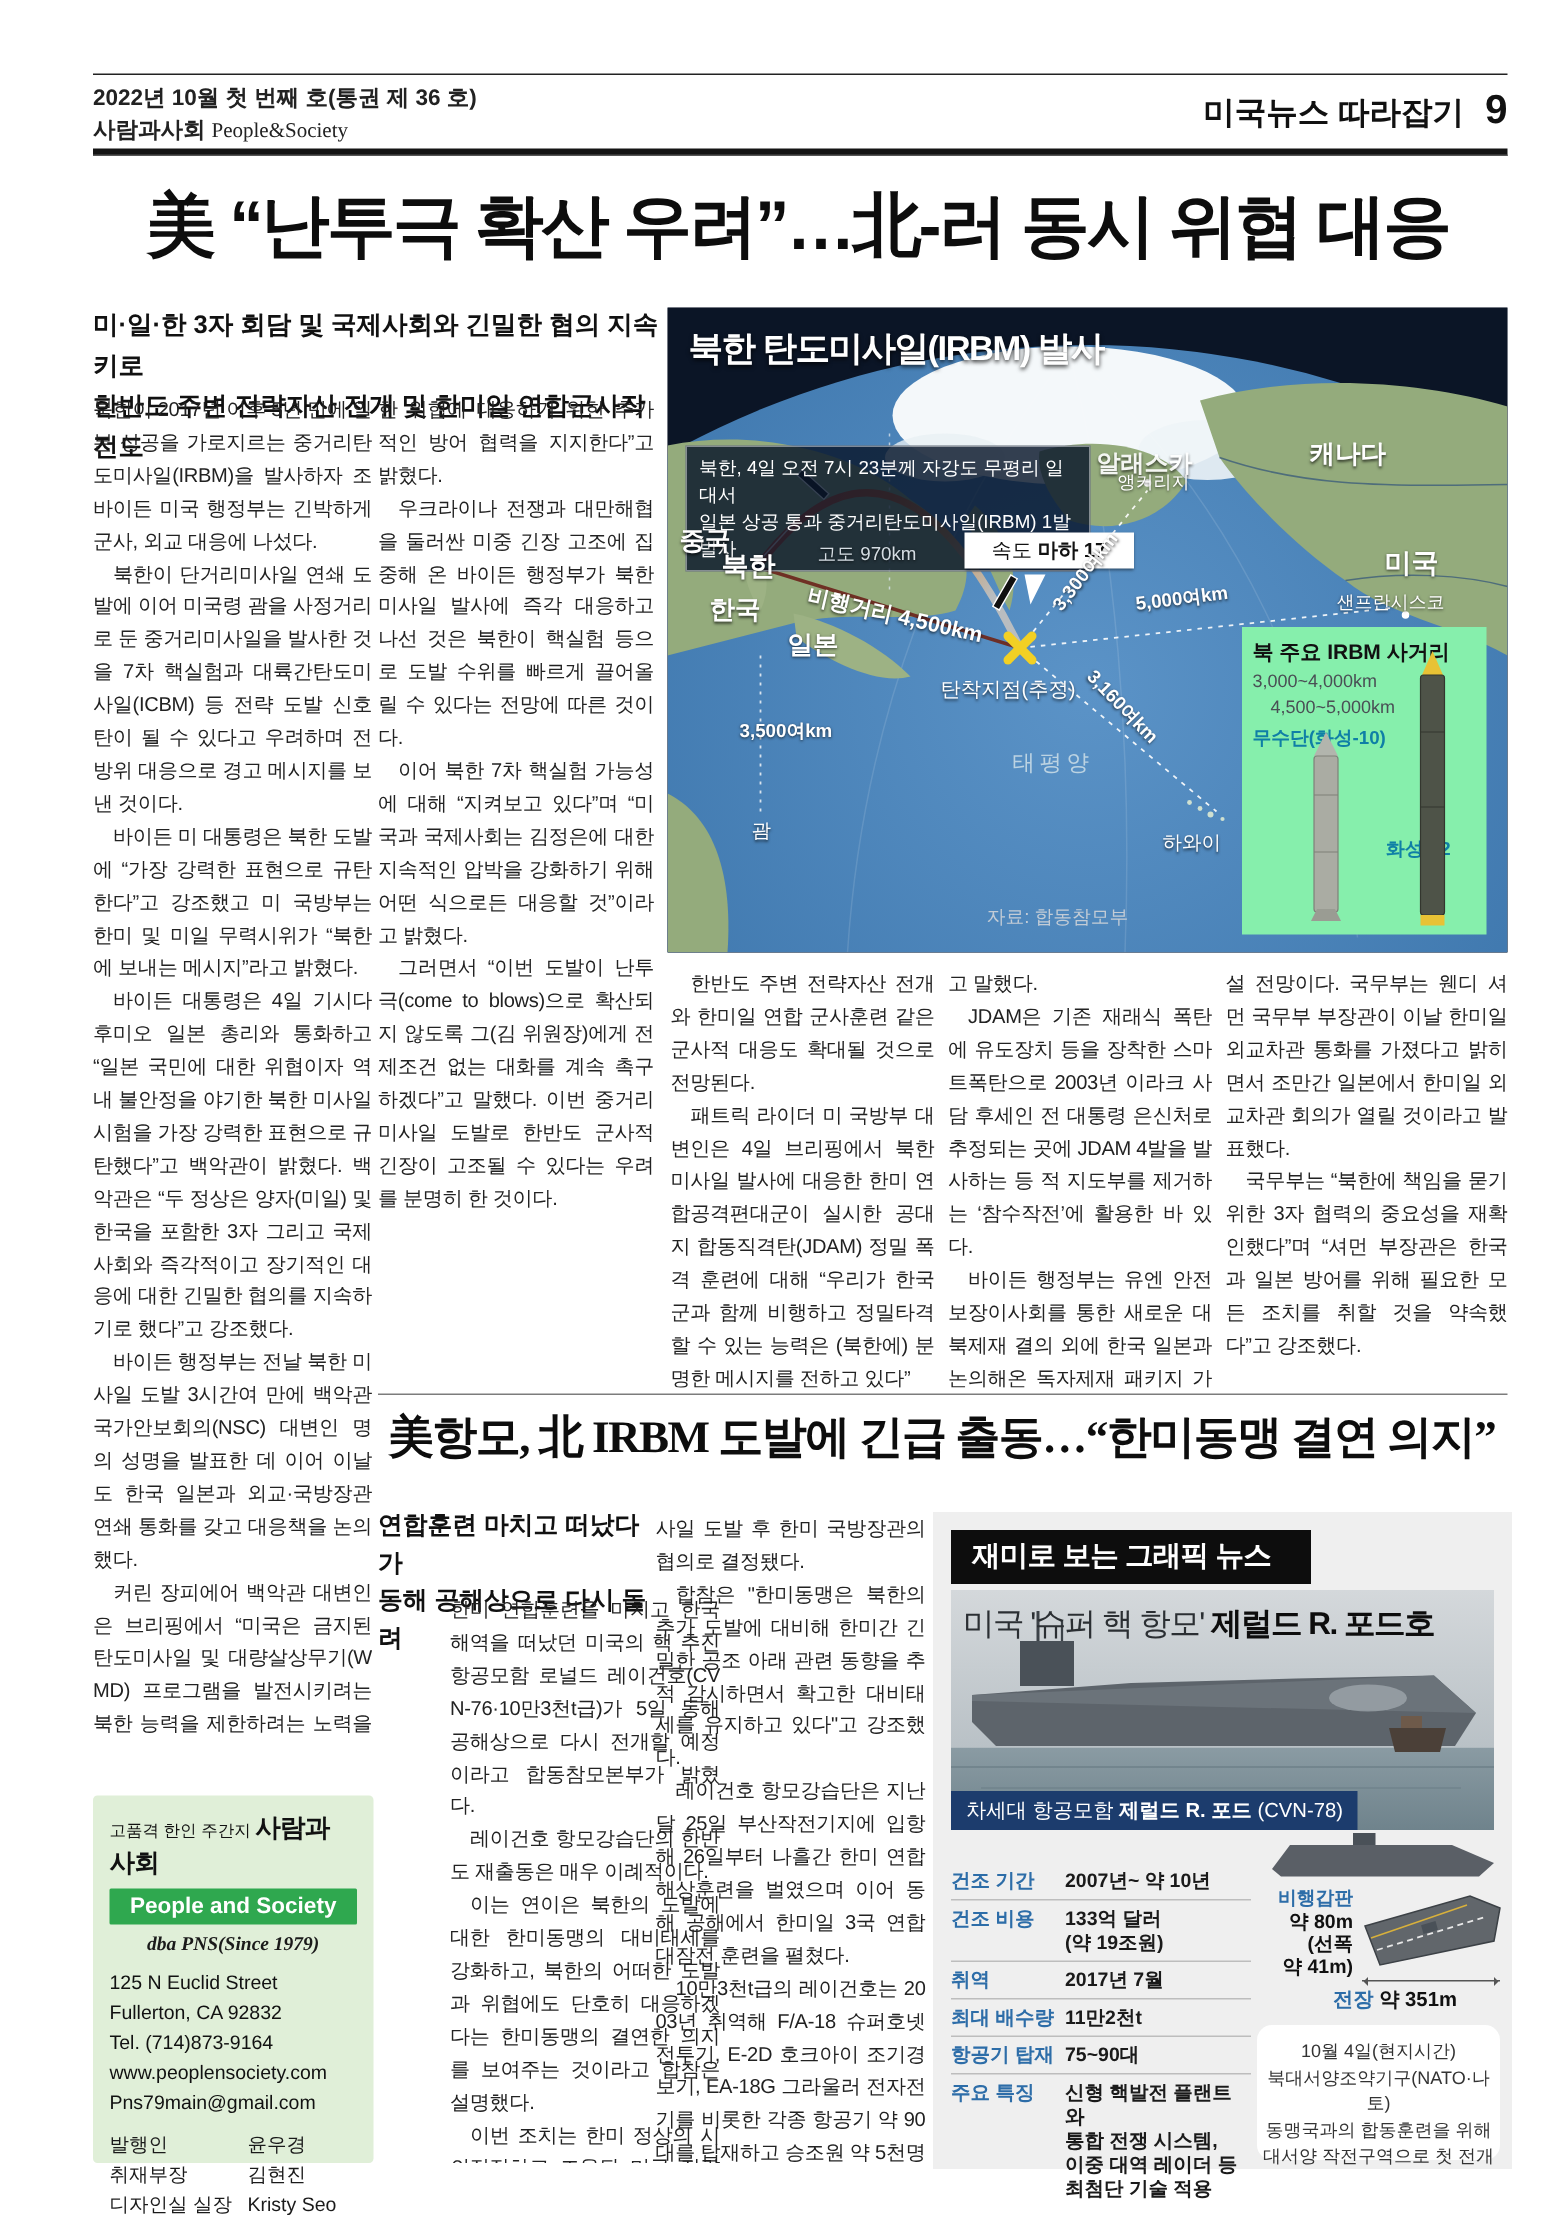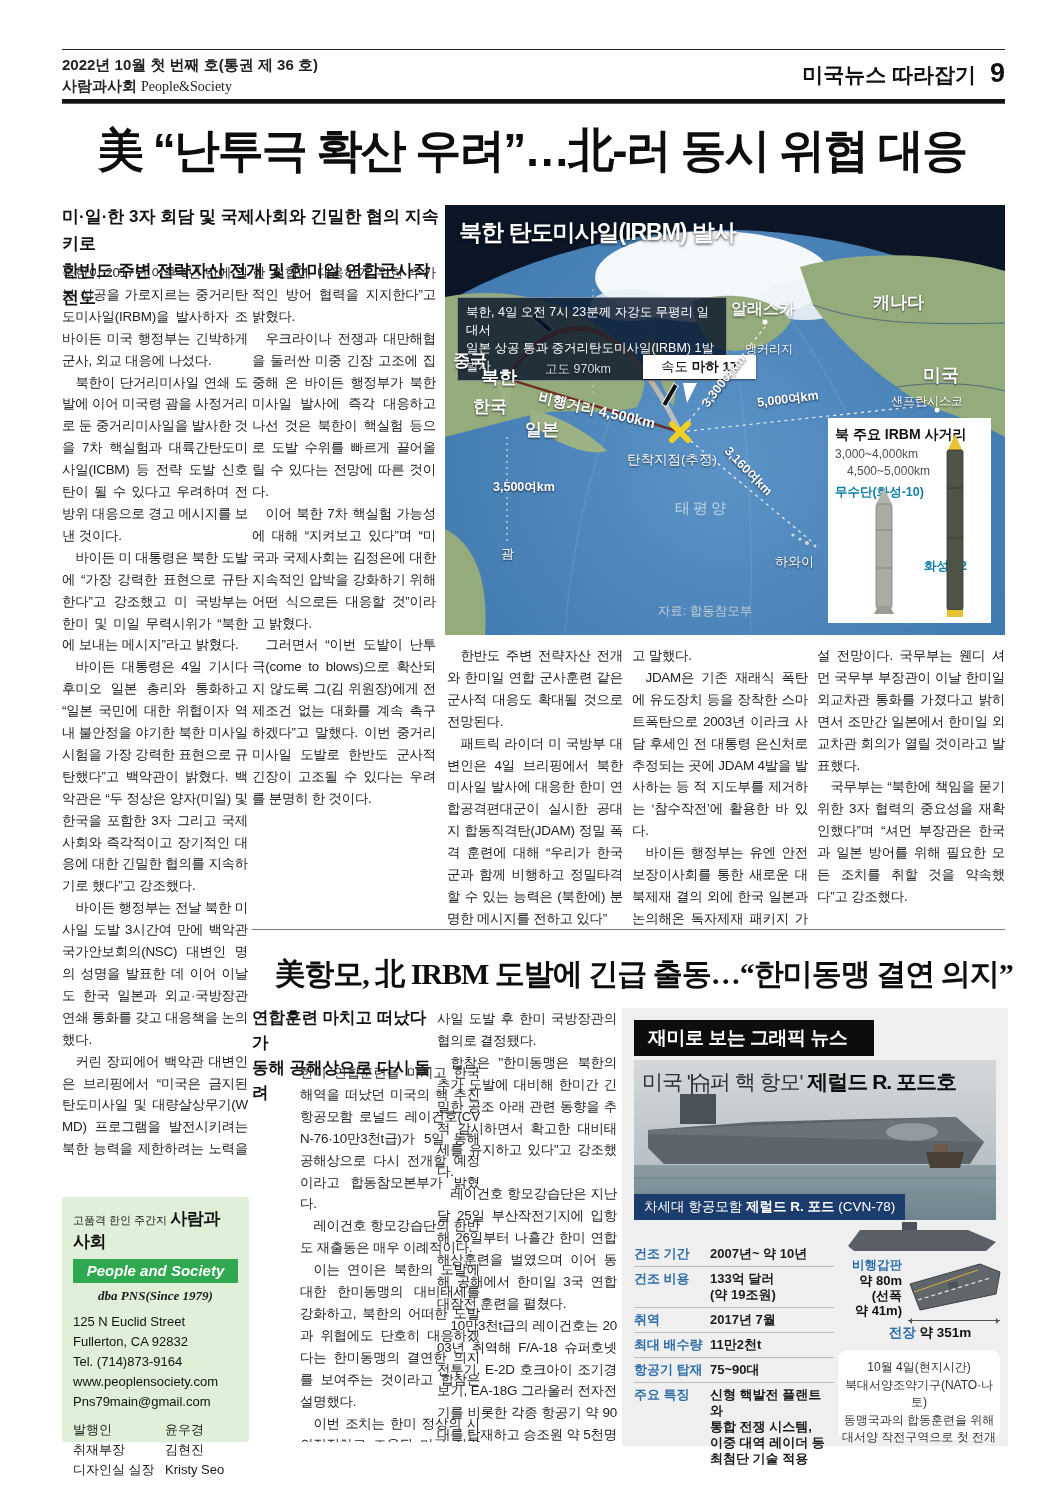--- a/index.html
+++ b/index.html
@@ -38,21 +38,21 @@
   
   .map{position:absolute;left:445px;top:205px;width:560px;height:430px;background:#0b1526;overflow:hidden;}
   .map .lbl{position:absolute;color:#fff;font-weight:700;text-shadow:0 1px 2px rgba(0,0,0,.7);white-space:nowrap;}
   .map-title{position:absolute;left:14px;top:12px;font-size:23px;font-weight:800;color:#fff;letter-spacing:-1px;text-shadow:0 1px 3px rgba(0,0,0,.8);}
   .map-callout{position:absolute;left:12px;top:92px;width:252px;background:rgba(9,22,43,.82);
                border:1px solid rgba(255,255,255,.45);padding:5px 8px;color:#fff;font-size:12.5px;line-height:18px;}
   .speed-box{position:absolute;left:198px;top:150px;background:#fff;color:#111;padding:3px 18px;font-size:13.5px;
              box-shadow:0 1px 2px rgba(0,0,0,.5);white-space:nowrap;}
   .speed-box b{font-weight:800;}
   .rot{display:inline-block;}
-  .panel{position:absolute;left:383px;top:213px;width:163px;height:205px;background:#ffffff;padding:8px 7px;box-sizing:border-box;}
+  .panel{position:absolute;left:383px;top:213px;width:163px;height:205px;background:#86efac;padding:8px 7px;box-sizing:border-box;}
   .panel .p-title{font-size:14px;font-weight:800;color:#111;}
   .panel .p-range{font-size:12px;color:#4a4f55;margin-top:3px;}
   .panel .p-missile{position:absolute;font-size:12.5px;font-weight:700;color:#0f7fa6;}
   .map-source{position:absolute;left:150px;top:398px;width:220px;text-align:center;font-size:12.5px;color:#c3ccd6;}
 
   
   .gbox{position:absolute;left:622px;top:1008px;width:386px;height:438px;background:#efefef;box-sizing:border-box;}
   .gbanner{position:absolute;left:12px;top:12px;width:240px;height:36px;background:#0d0d0d;color:#fff;
            font-size:19px;font-weight:800;line-height:36px;padding-left:14px;box-sizing:border-box;letter-spacing:-0.5px;}
   .gphoto{position:absolute;left:12px;top:52px;width:362px;height:160px;overflow:hidden;}
@@ -77,21 +77,21 @@
   .glength .blue{color:#2d6da8;}
   .gnote{position:absolute;left:216px;top:342px;width:162px;height:90px;background:#fff;border-radius:10px;
          font-size:12px;line-height:17.5px;color:#333;text-align:center;padding:9px 4px;box-sizing:border-box;white-space:pre-line;}
 
   
   .pbox{position:absolute;left:62px;top:1197px;width:187px;height:245px;background:#e0efd8;border-radius:3px;
         padding:10px 11px;box-sizing:border-box;}
   .ptag{font-size:11px;color:#111;}
   .ptag b{font-size:17px;font-weight:800;margin-left:3px;letter-spacing:-0.5px;}
   .pbanner{margin-top:6px;background:#2fa84f;color:#fff;text-align:center;font-size:15px;font-weight:700;
-           height:24px;line-height:24px;border-radius:1px;font-style:italic;}
+           height:24px;line-height:24px;border-radius:1px;}
   .pdba{margin-top:5px;text-align:center;font-family:"Liberation Serif",serif;font-style:italic;font-weight:700;font-size:13px;}
   .paddr{margin-top:8px;font-size:13px;line-height:20px;color:#111;white-space:pre-line;}
   .pstaff{margin-top:8px;font-size:13px;line-height:20px;}
   .pstaff .row{display:flex;}
   .pstaff .role{width:92px;flex:0 0 92px;}
 </style>
 </head>
 <body>
 
 <div class="page">
@@ -209,21 +209,21 @@
     <div class="map-callout">
       <div>북한, 4일 오전 7시 23분께 자강도 무평리 일대서</div>
       <div>일본 상공 통과 중거리탄도미사일(IRBM) 1발 발사</div>
     </div>
 
     <span class="lbl" style="left:8px;top:144px;font-size:17px;">중국</span>
     <span class="lbl" style="left:36px;top:160px;font-size:18px;">북한</span>
     <span class="lbl" style="left:28px;top:190px;font-size:17px;">한국</span>
     <span class="lbl" style="left:80px;top:213px;font-size:17px;">일본</span>
     <span class="lbl" style="left:286px;top:94px;font-size:16px;opacity:.9;">알래스카</span>
-    <span class="lbl" style="left:300px;top:136px;font-size:12px;font-weight:400;">앵커리지</span>
+    <span class="lbl" style="left:300px;top:108px;font-size:12px;font-weight:400;">앵커리지</span>
     <span class="lbl" style="left:428px;top:86px;font-size:17px;">캐나다</span>
     <span class="lbl" style="left:478px;top:158px;font-size:18px;">미국</span>
     <span class="lbl" style="left:446px;top:188px;font-size:12px;font-weight:400;">샌프란시스코</span>
     <span class="lbl" style="left:230px;top:294px;font-size:15px;font-weight:400;color:#bcd3e2;letter-spacing:3px;text-shadow:none;">태평양</span>
     <span class="lbl" style="left:56px;top:340px;font-size:13px;font-weight:400;">괌</span>
     <span class="lbl" style="left:330px;top:348px;font-size:13px;font-weight:400;">하와이</span>
 
     <span class="lbl" style="left:100px;top:156px;font-size:12.5px;font-weight:400;color:#d5dde3;">고도 970km</span>
     <span class="lbl rot" style="left:92px;top:196px;font-size:14.5px;transform:rotate(13deg);">비행거리 4,500km</span>
     <div class="speed-box">
@@ -268,21 +268,21 @@
     <p>JDAM은 기존 재래식 폭탄에 유도장치 등을 장착한 스마트폭탄으로 2003년 이라크 사담 후세인 전 대통령 은신처로 추정되는 곳에 JDAM 4발을 발사하는 등 적 지도부를 제거하는 ‘참수작전’에 활용한 바 있다.</p>
     <p>바이든 행정부는 유엔 안전보장이사회를 통한 새로운 대북제재 결의 외에 한국 일본과 논의해온 독자제재 패키지 가동에 나</p>
   </div>
   <div class="col" style="left:817px;top:645px;width:188px;height:280px;">
     <p class="noind">설 전망이다. 국무부는 웬디 셔먼 국무부 부장관이 이날 한미일 외교차관 통화를 가졌다고 밝히면서 조만간 일본에서 한미일 외교차관 회의가 열릴 것이라고 발표했다.</p>
     <p>국무부는 “북한에 책임을 묻기 위한 3자 협력의 중요성을 재확인했다”며 “셔먼 부장관은 한국과 일본 방어를 위해 필요한 모든 조치를 취할 것을 약속했다”고 강조했다.</p>
   </div>
 
   <div class="art-rule"></div>
 
-  <h2 class="headline2" style="margin:16px;">美항모, 北 IRBM 도발에 긴급 출동…“한미동맹 결연 의지”</h2>
+  <h2 class="headline2" style="margin:0;">美항모, 北 IRBM 도발에 긴급 출동…“한미동맹 결연 의지”</h2>
   <div class="subhead2">
     <div>연합훈련 마치고 떠났다가</div>
     <div>동해 공해상으로 다시 돌려</div>
   </div>
 
   <div class="col" style="left:252px;top:1062px;width:180px;height:380px;margin-left:48px;">
     <p class="noind">한미 연합훈련을 마치고 한국 해역을 떠났던 미국의 핵 추진 항공모함 로널드 레이건호(CVN-76·10만3천t급)가 5일 동해 공해상으로 다시 전개할 예정이라고 합동참모본부가 밝혔다.</p>
     <p>레이건호 항모강습단의 한반도 재출동은 매우 이례적이다.</p>
     <p>이는 연이은 북한의 도발에 대한 한미동맹의 대비태세를 강화하고, 북한의 어떠한 도발과 위협에도 단호히 대응하겠다는 한미동맹의 결연한 의지를 보여주는 것이라고 합참은 설명했다.</p>
     <p>이번 조치는 한미 정상의 시의적절하고 조율된 미국 전략자산 전개 합의에 따라 전날 북한의 미</p>

